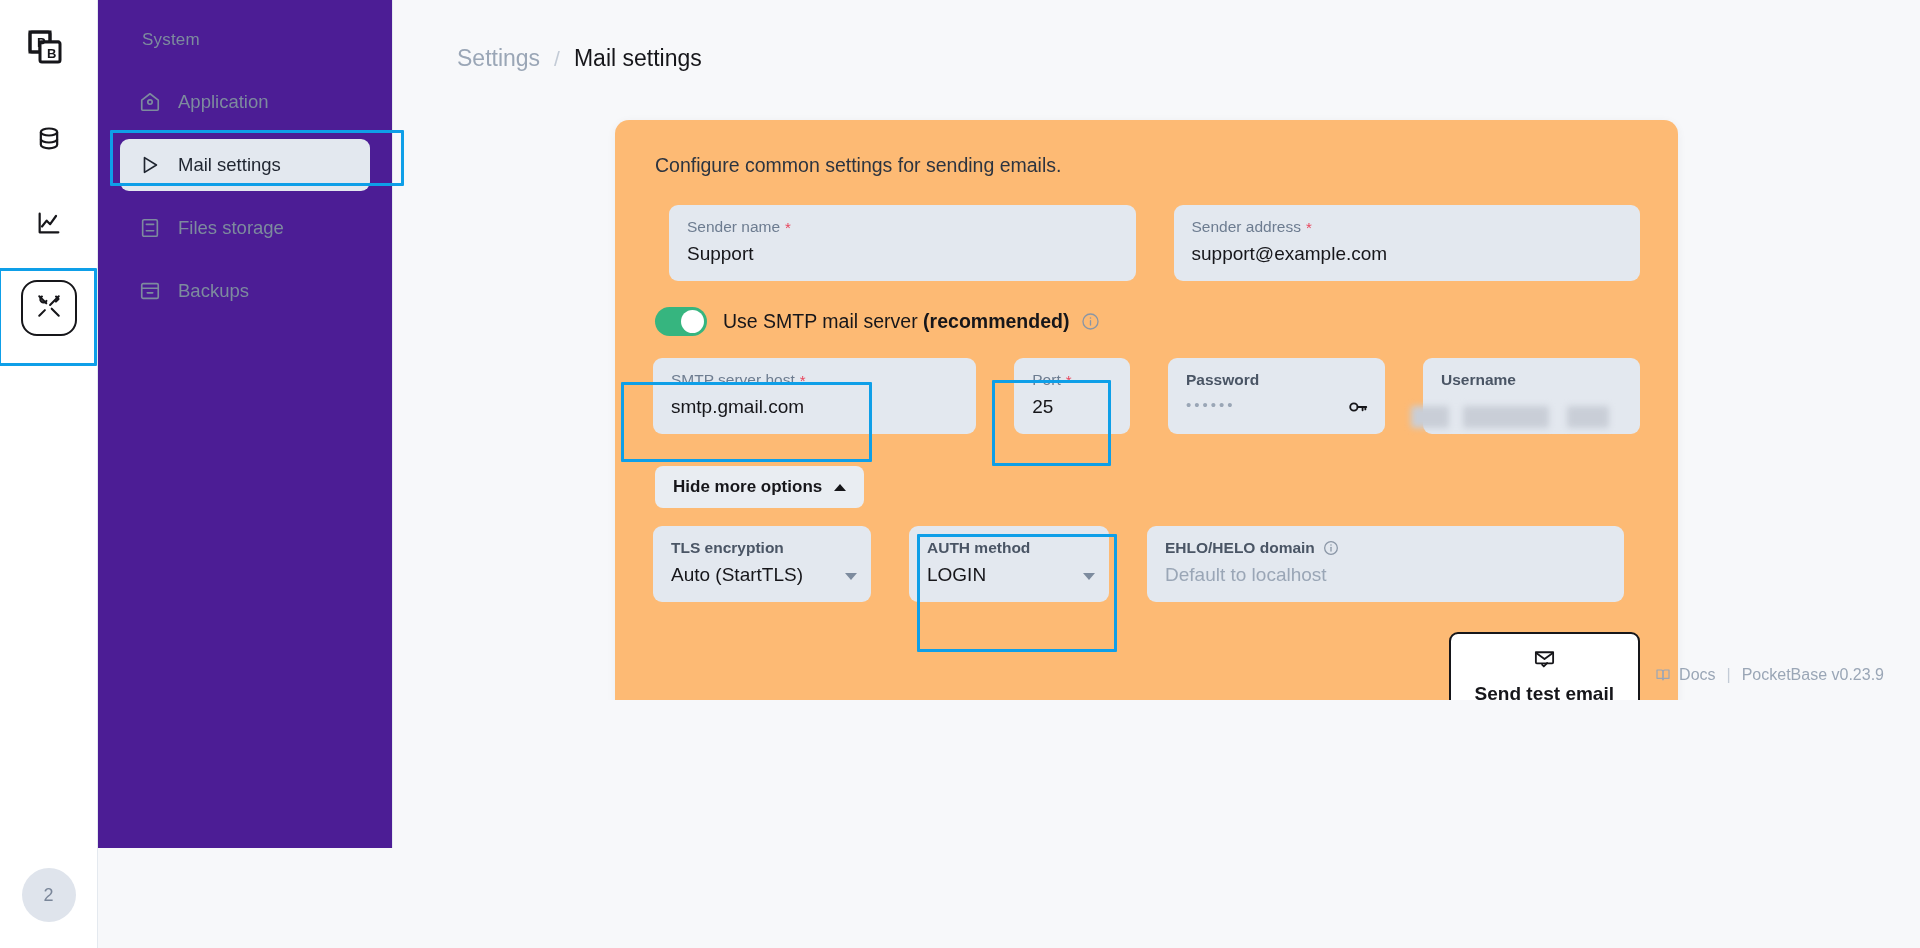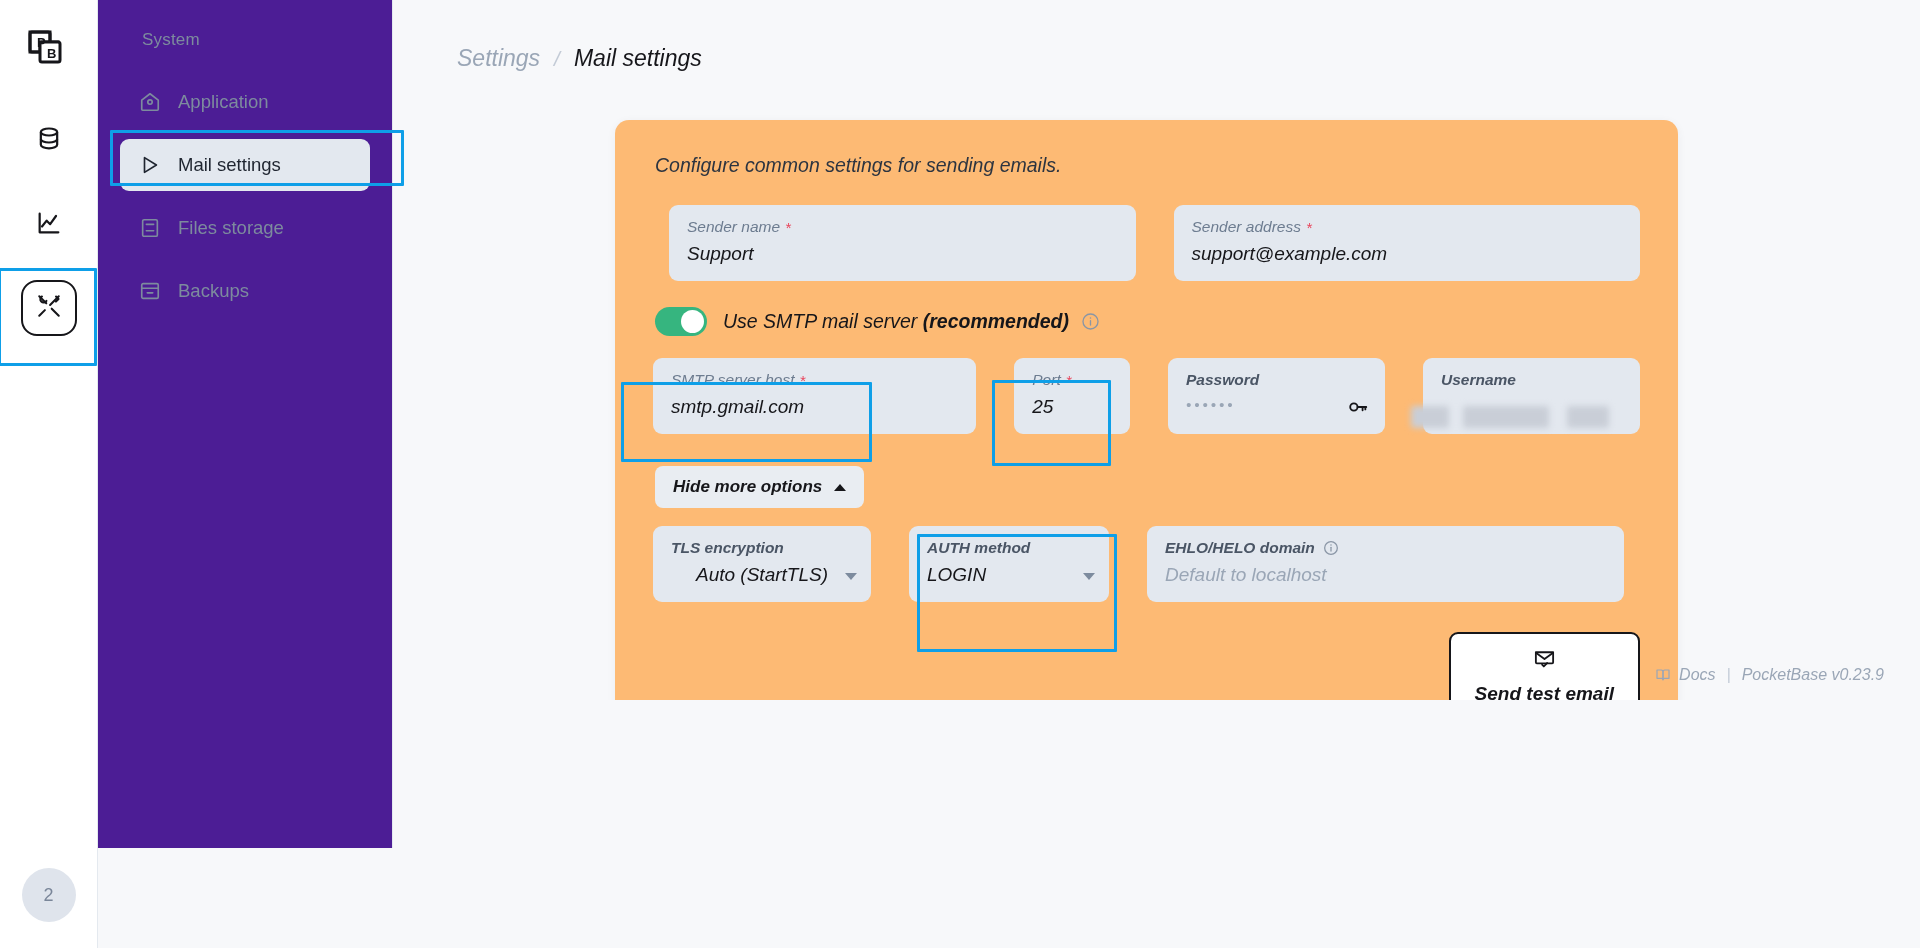--- a/index.html
+++ b/index.html
@@ -100,21 +100,20 @@
     color: #1f2530;
   }
 
   
   .main {
     flex: 1;
     height: 700px;
     position: relative;
     background: #f7f8fa;
     overflow: hidden;
-    font-style: italic;
   }
   .breadcrumb {
     display: flex;
     align-items: baseline;
     gap: 14px;
     padding: 45px 0 0 64px;
     font-size: 23px;
   }
   .bc-parent { color: #9aa6b6; cursor: pointer; }
   .bc-sep { color: #c3cbd6; font-size: 21px; }
@@ -168,21 +167,21 @@
   }
   .field-value.placeholder { color: #9aa6b6; }
   .field-value.dots { color: #9aa6b6; letter-spacing: 3px; font-size: 15px; }
 
   .f-sender-name { width: 477px; margin-left: 16px; }
   .f-sender-addr { width: 477px; }
   .f-smtp-host  { width: 328px; }
   .f-port       { width: 117px; }
   .f-username   { width: 220px; }
   .f-password   { width: 220px; }
-  .f-tls        { width: 218px; text-align: center; }
+  .f-tls        { width: 218px; }
   .f-auth       { width: 200px; }
   .f-ehlo       { width: 477px; }
 
   .redact {
     position: absolute;
     left: 0; bottom: 2px;
     width: 200px; height: 30px;
     display: flex; align-items: center;
   }
   .redact span {

